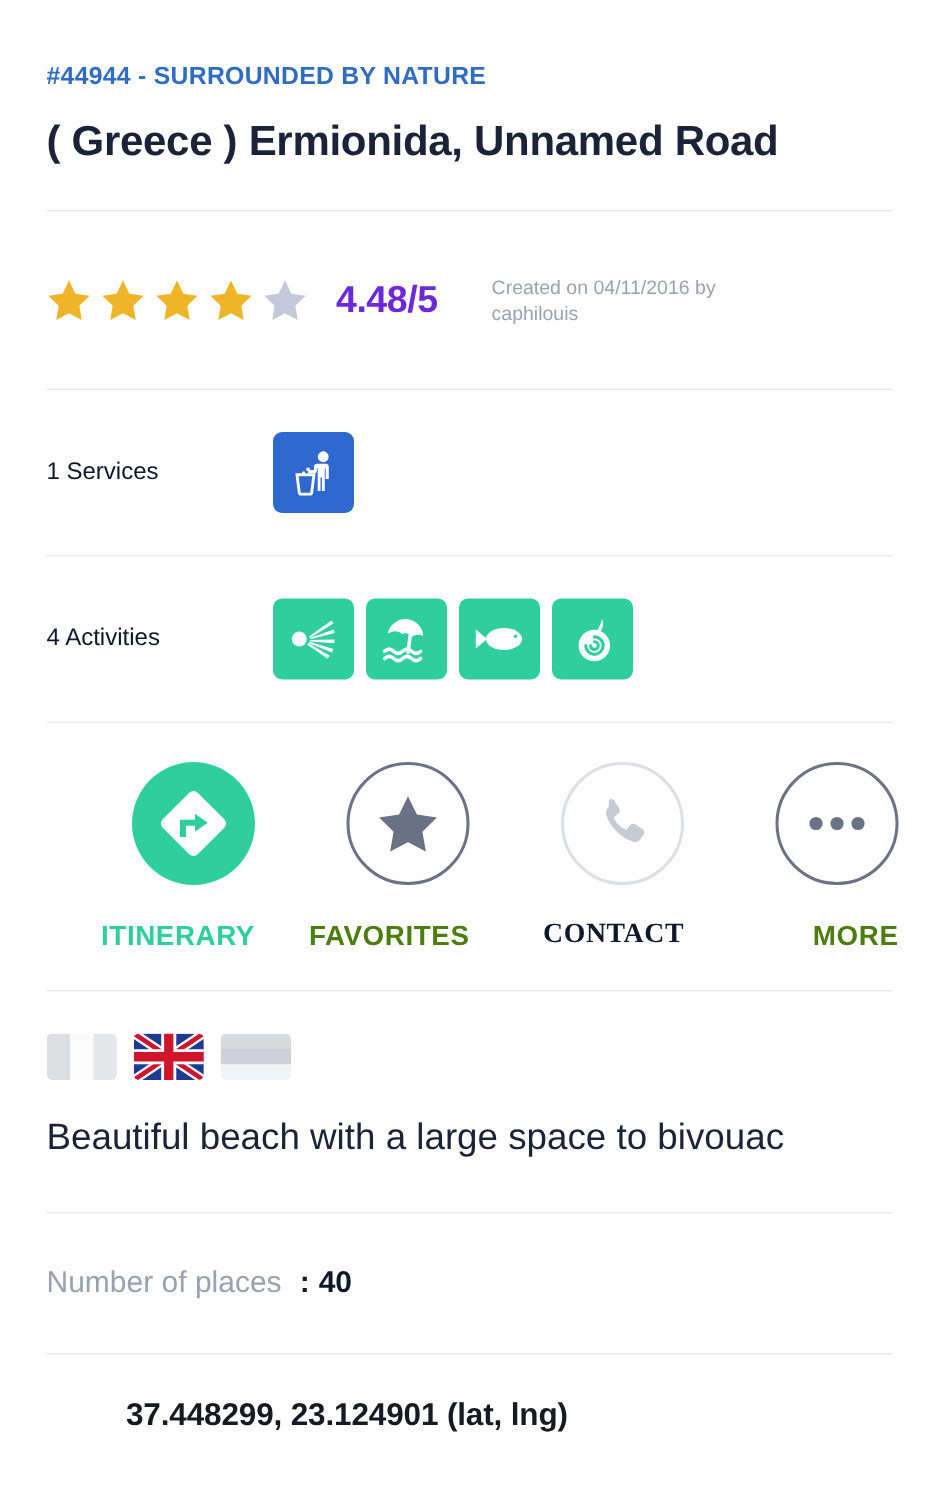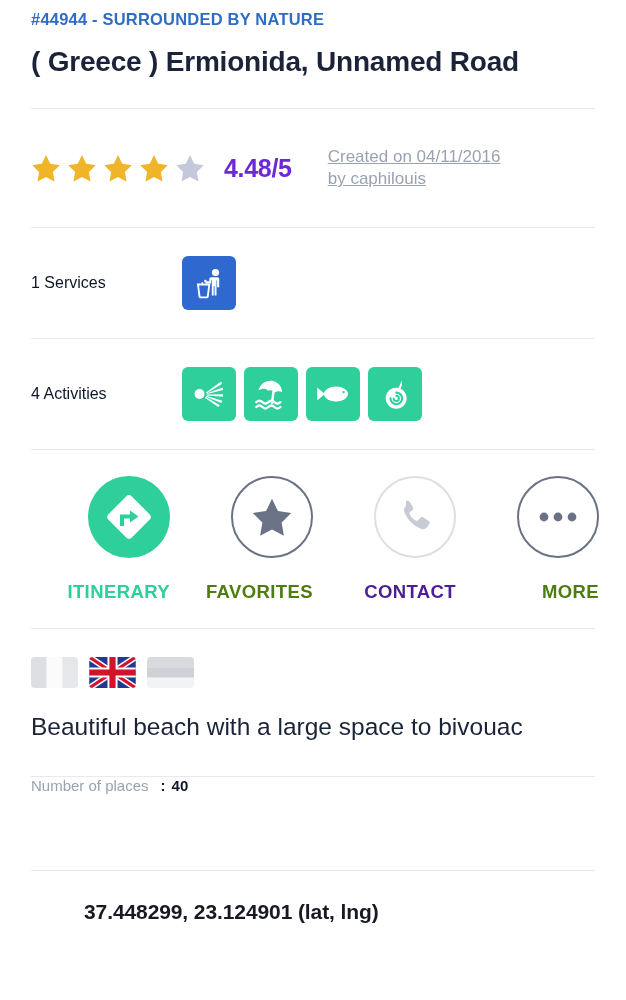--- a/index.html
+++ b/index.html
@@ -3,21 +3,21 @@
 <meta charset="utf-8">
 <style>
   * { box-sizing: border-box; margin: 0; padding: 0; }
   html, body {
     width: 626px; height: 1000px;
     background: #ffffff;
     font-family: "Liberation Sans", sans-serif;
     -webkit-font-smoothing: antialiased;
     overflow: hidden;
   }
-  .page { width: 626px; height: 852px; position: relative; }
+  .page { width: 626px; height: 852px; position: relative; margin-top: 32px; }
 
   .pad { padding-left: 31px; padding-right: 31px; }
 
   
   .ref {
     color: #2f6cc4;
     font-size: 16.5px;
     font-weight: bold;
     letter-spacing: 0.2px;
     padding-top: 10px;
@@ -43,24 +43,23 @@
   .star { width: 30px; height: 30px; display: block; }
   .score {
     color: #6d28d9;
     font-size: 25px;
     font-weight: bold;
     letter-spacing: -0.3px;
     margin-right: 36px;
   }
   .created {
     color: #9aa1b1;
-    font-size: 17px;
+    font-size: 13px;
     line-height: 1.32;
     max-width: 175px;
-    text-decoration: underline;
   }
 
   
   .icon-row { height: 110px; display: flex; align-items: center; }
   .icon-row-label {
     color: #0f172a;
     font-size: 16px;
     width: 151px;
     flex: none;
   }
@@ -96,21 +95,21 @@
   .action-circle.filled { background: #2ecf9b; }
   .action-circle.outline { border: 2px solid #6b7285; }
   .action-circle.outline-muted { border: 2px solid #dcdfe6; }
   .action-label {
     font-size: 18.5px;
     font-weight: bold;
     letter-spacing: 0.4px;
   }
   .label-green { color: #2ecf9b; }
   .label-dark { color: #4d7c0f; }
-  .label-muted { color: #4c1d95; }
+  .label-muted { color: #0f172a; font-family: Liberation Serif, serif; }
 
   
   .flags-row {
     padding-top: 28px;
     display: flex;
     align-items: center;
     gap: 11px;
   }
   .flag {
     width: 47px; height: 31px;
@@ -127,21 +126,22 @@
     line-height: 1.42;
     padding-top: 22px;
     padding-bottom: 31px;
     max-width: 520px;
   }
 
   
   .places-row {
     height: 93px;
     display: flex;
-    font-size: 15px;
+    align-items: center;
+    font-size: 20px;
   }
   .places-label { color: #9aa1b1; }
   .places-sep { color: #171a23; font-weight: bold; margin-left: 12px; }
   .places-value { color: #0f172a; font-weight: bold; margin-left: 6px; }
 
   
   .coords-row {
     height: 82px;
     display: flex;
     align-items: center;

